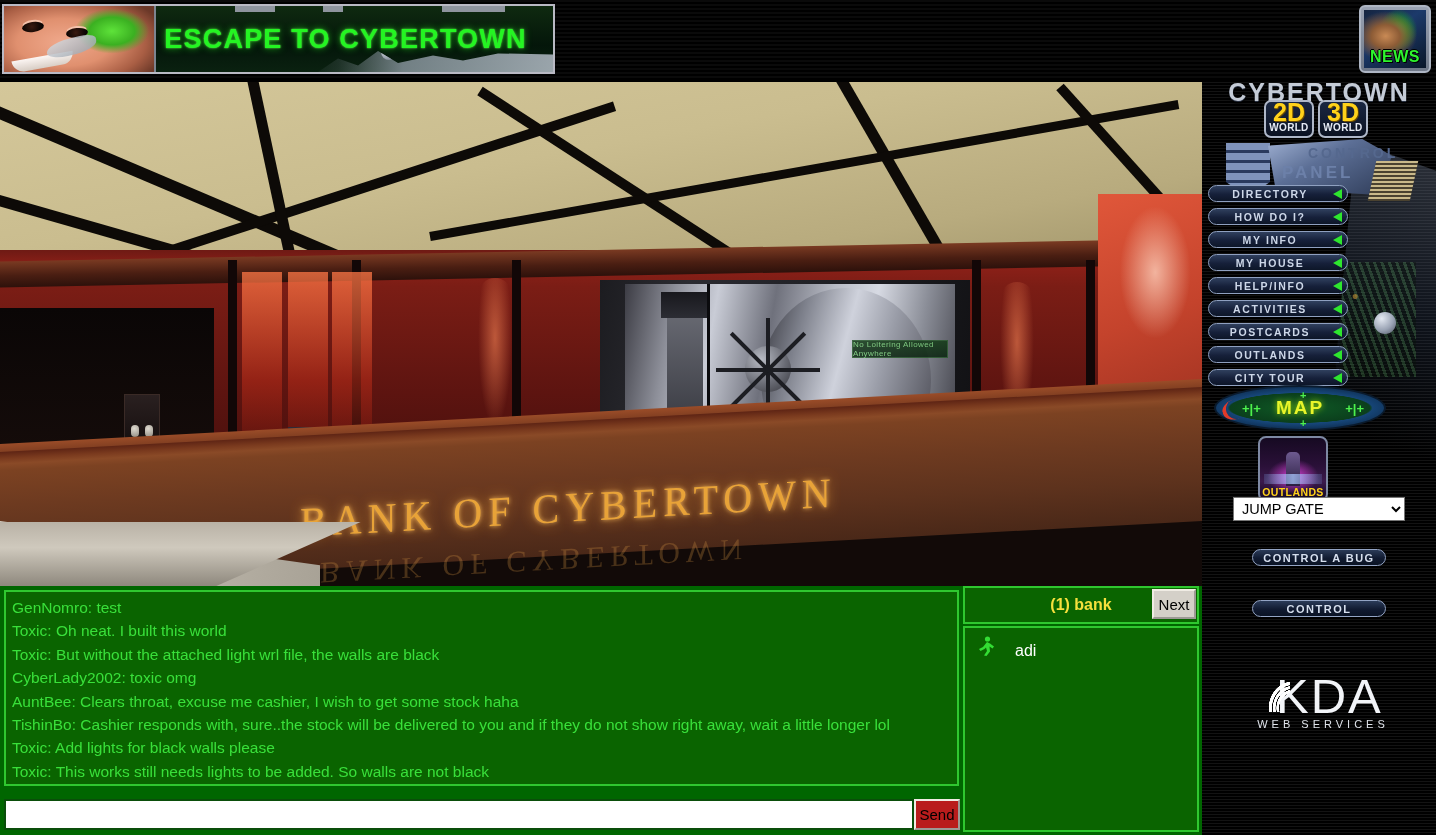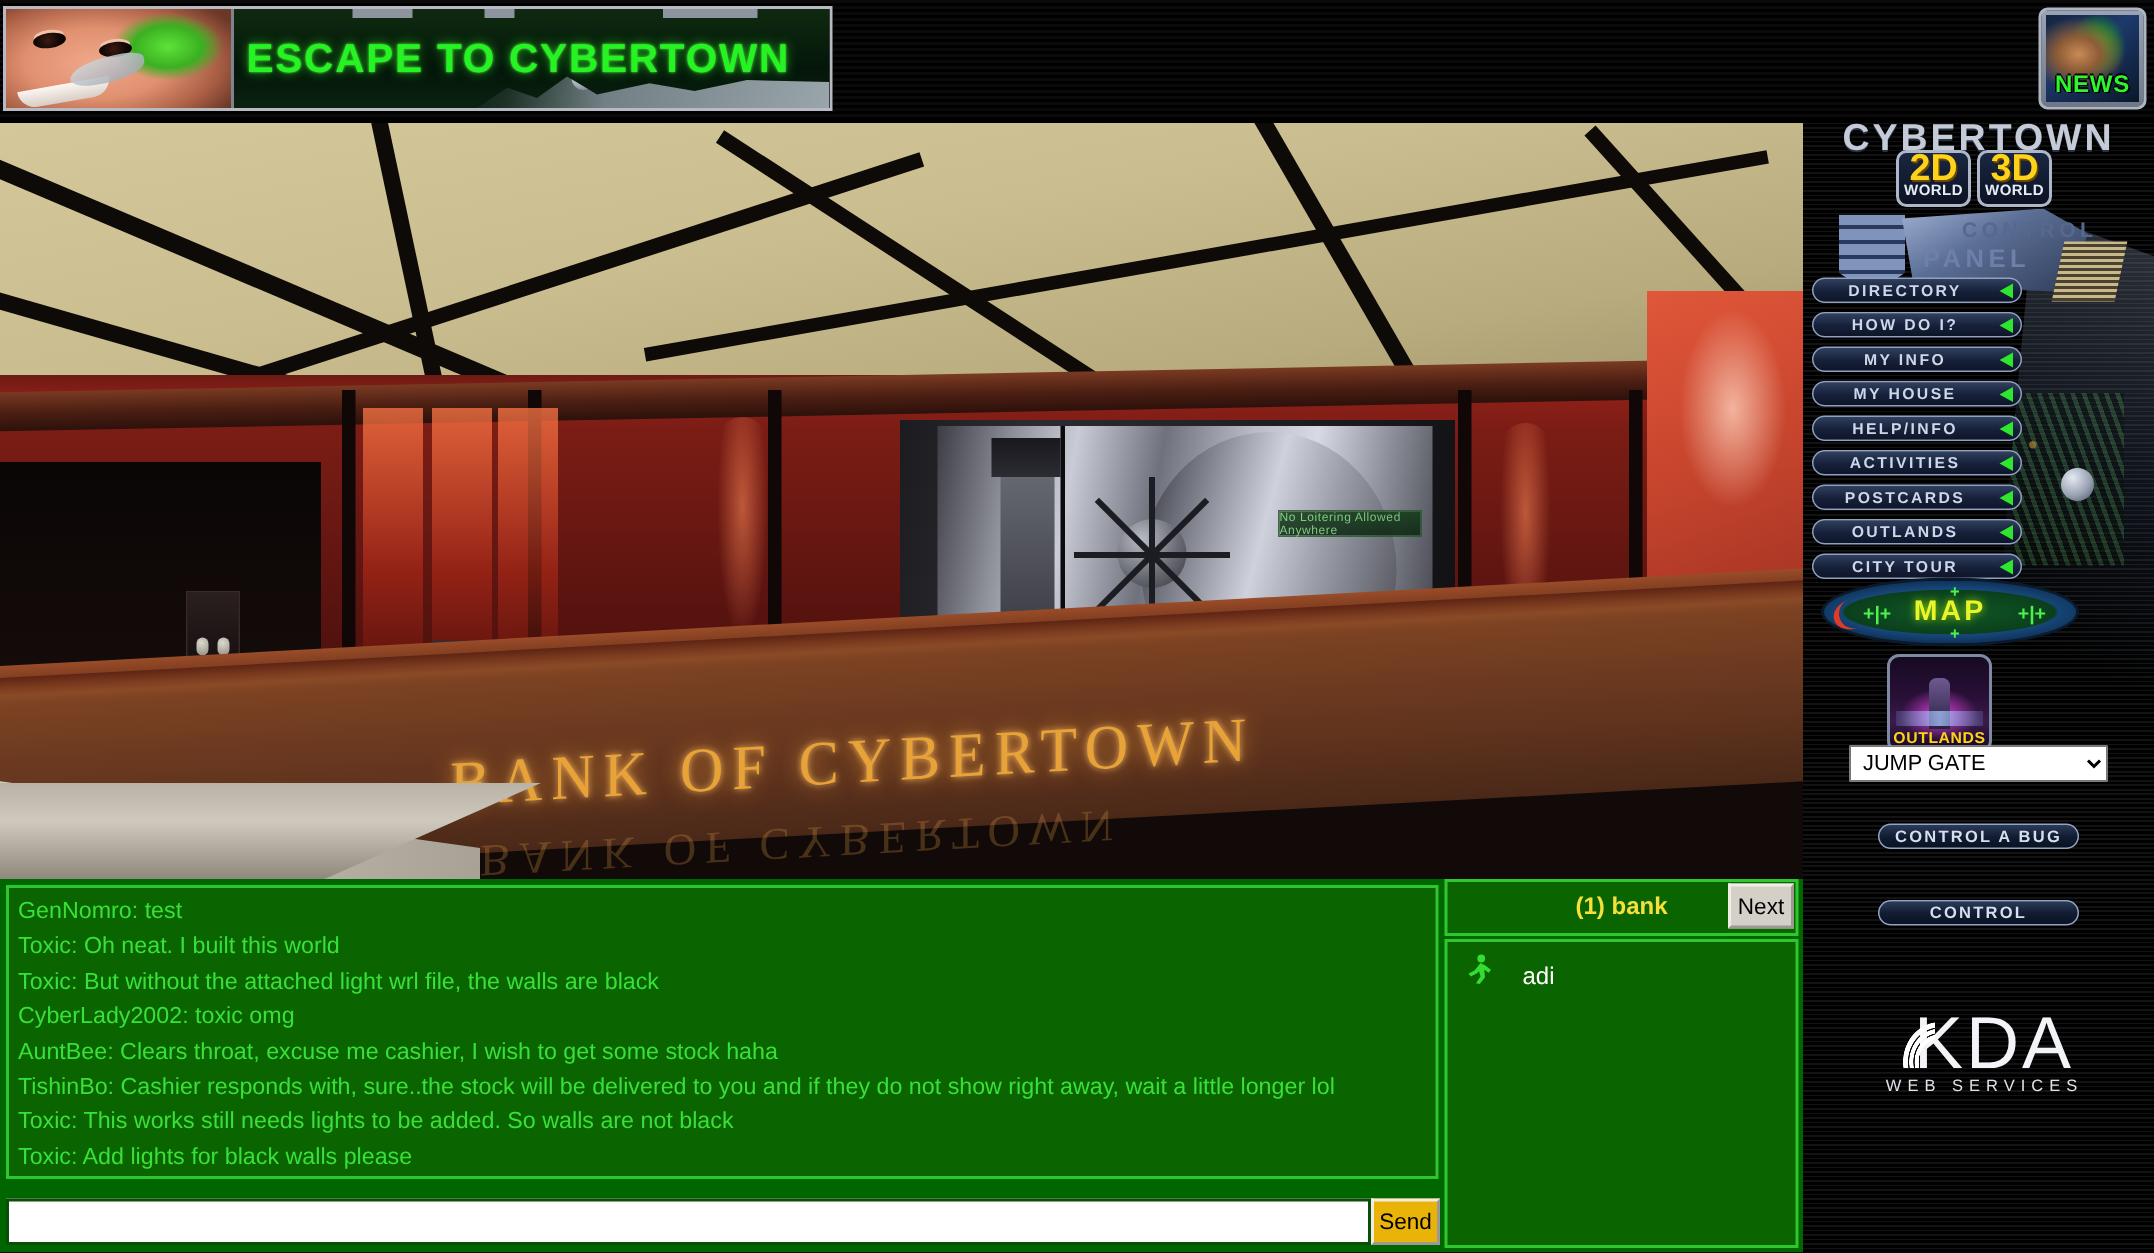--- a/index.html
+++ b/index.html
@@ -264,21 +264,21 @@
   }
   .chatinput {
     flex: 1; height: 31px;
     background: #ffffff; border: 2px solid #0a4e0a;
     font-size: 14px; padding: 0 4px; color: #000;
     font-family: "Liberation Sans", sans-serif;
     outline: none;
   }
   .sendbtn {
     width: 46px; height: 31px;
-    background: #eab308; border: 2px outset #f0ece4;
+    background: #b91c1c; border: 2px outset #f0ece4;
     font-size: 15px; color: #000; cursor: pointer;
     font-family: "Liberation Sans", sans-serif;
     padding: 0;
   }
 
   .userpanel {
     position: absolute; left: 963px; top: 586px; width: 236px; height: 246px;
   }
   .userhead {
     position: relative; height: 38px;
@@ -556,22 +556,22 @@
   </div>
 
   <div class="chatwrap">
     <div class="chatlog" id="chatlog">
         <div class="chatline">GenNomro: test</div>
         <div class="chatline">Toxic: Oh neat. I built this world</div>
         <div class="chatline">Toxic: But without the attached light wrl file, the walls are black</div>
         <div class="chatline">CyberLady2002: toxic omg</div>
         <div class="chatline">AuntBee: Clears throat, excuse me cashier, I wish to get some stock haha</div>
         <div class="chatline">TishinBo: Cashier responds with, sure..the stock will be delivered to you and if they do not show right away, wait a little longer lol</div>
+        <div class="chatline">Toxic: Add lights for black walls please</div>
         <div class="chatline">Toxic: This works still needs lights to be added. So walls are not black</div>
-        <div class="chatline">Toxic: Add lights for black walls please</div>
         <div class="chatline welcome">Welcome to bank</div>
       </div>
   </div>
 
   <div class="inputrow">
     <input class="chatinput" type="text" value="" style="">
     <button class="sendbtn">Send</button>
   </div>
 
   <div class="userpanel">

